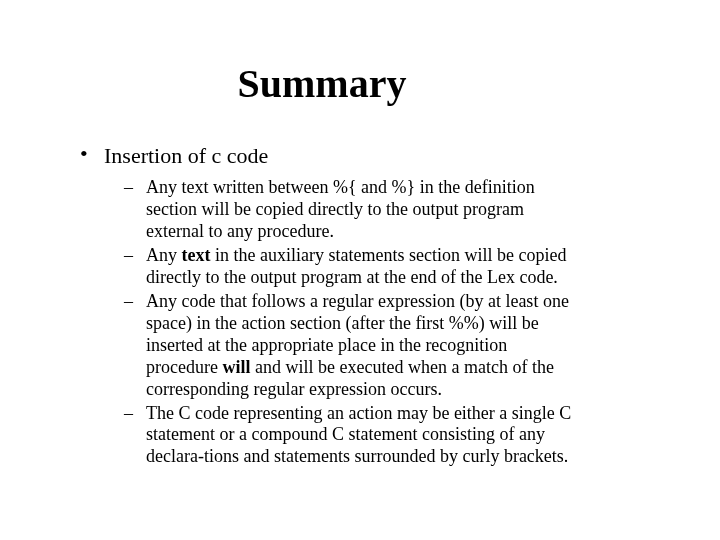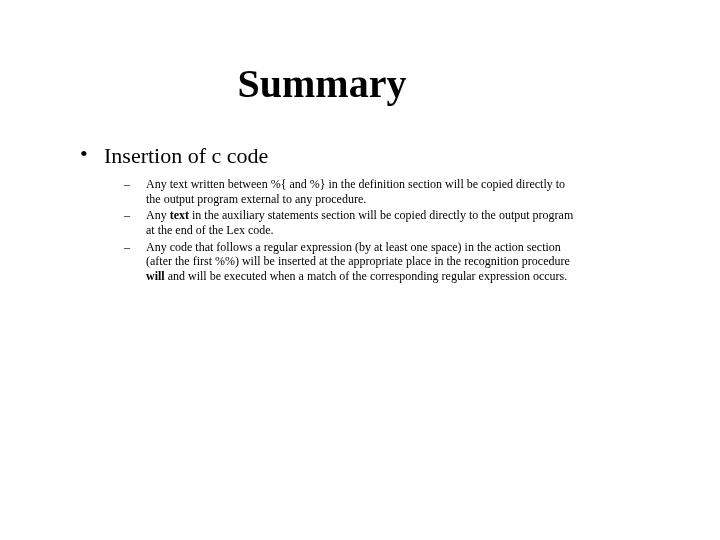--- a/index.html
+++ b/index.html
@@ -43,21 +43,21 @@
     top: 0;
     font-size: 22px;
     line-height: 1;
   }
   .level2 {
     list-style: none;
     margin: 8px 0 0 0;
     padding: 0 0 0 20px;
   }
   .level2 > li {
-    font-size: 12px;
+    font-size: 18px;
     font-weight: normal;
     line-height: 1.22;
     position: relative;
     padding-left: 22px;
     margin-bottom: 2px;
   }
   .level2 > li::before {
     content: "–";
     position: absolute;
     left: 0;
@@ -78,17 +78,20 @@
       <ul class="level2">
         <li>
           <span>Any text written between %{ and %} in the definition section will be copied directly to the output program external to any procedure.</span>
         </li>
         <li>
           <span>Any </span><span class="b">text</span><span> in the auxiliary statements section will be copied directly to the output program at the end of the Lex code.</span>
         </li>
         <li>
           <span>Any code that follows a regular expression (by at least one space) in the action section (after the first %%) will be inserted at the appropriate place in the recognition procedure </span><span class="b">will</span><span> and will be executed when a match of the corresponding regular expression occurs.</span>
         </li>
+        <li>
+          <span>The C code representing an action may be either a single C statement or a compound C statement consisting of any declara-tions and statements surrounded by curly brackets.</span>
+        </li>
       </ul>
     </li>
   </ul>
 
 </div>
 
 </body></html>

